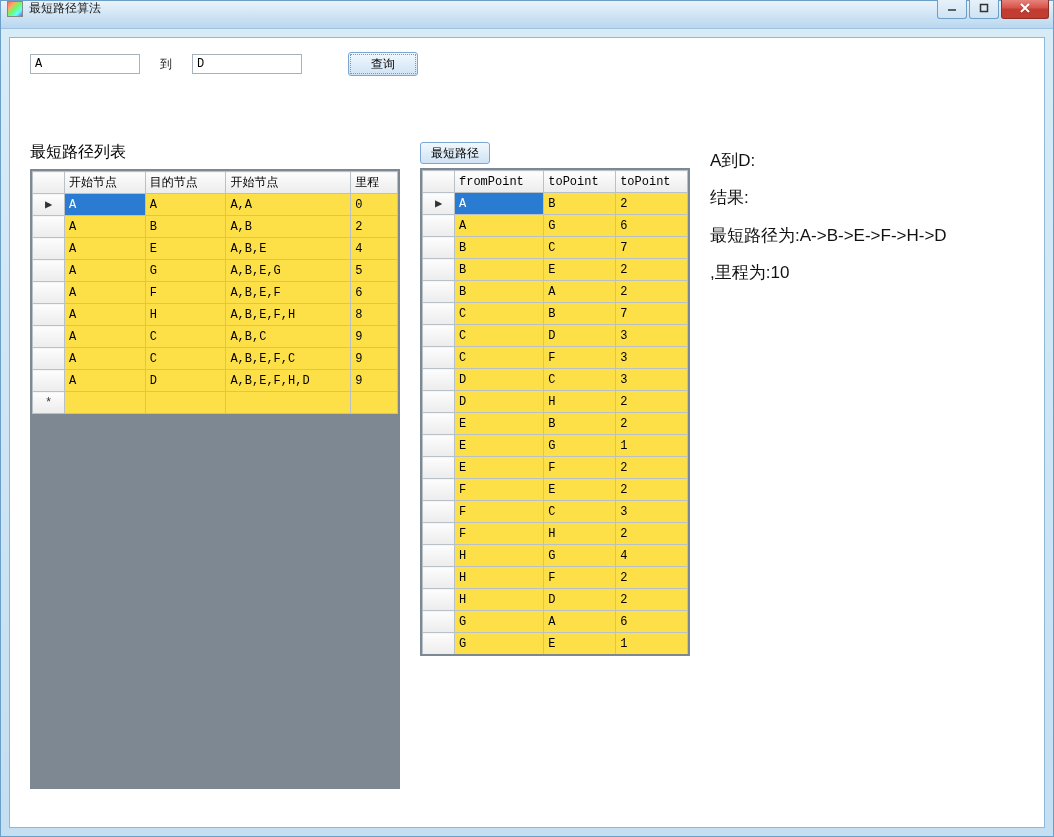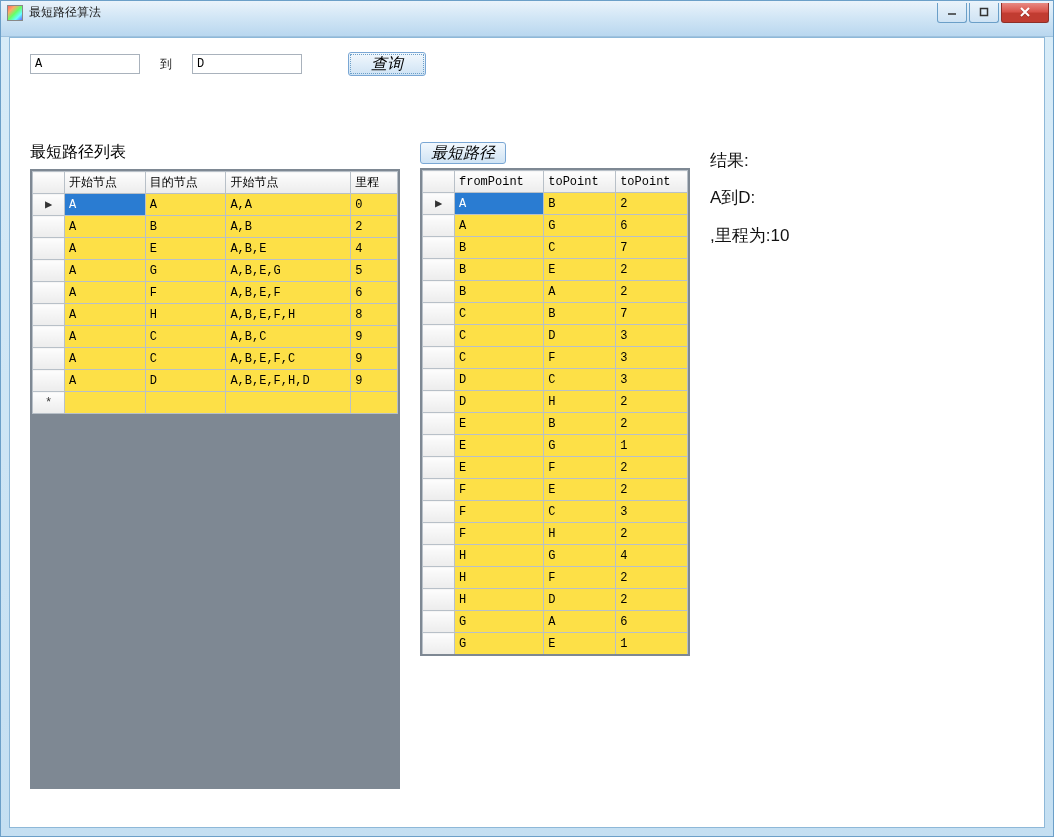--- a/index.html
+++ b/index.html
@@ -11,21 +11,21 @@
     overflow: hidden;
   }
   .window {
     width: 1054px;
     height: 837px;
     background: linear-gradient(to bottom, #d8ecf8 0%, #c4dff2 100%);
     border: 1px solid #6b9fc8;
     position: relative;
   }
   .titlebar {
-    height: 36px;
+    height: 28px;
     background: linear-gradient(to bottom, #eaf3fb 0%, #d0e5f5 50%, #b9d7ef 100%);
     display: flex;
     align-items: center;
     padding: 0 0 12px 6px;
     border-bottom: 1px solid #9fc2de;
   }
   .titlebar .app-icon {
     width: 16px; height: 16px;
     margin-right: 6px;
     background: linear-gradient(135deg,#f66,#fa6,#6f6,#6ff,#66f);
@@ -78,25 +78,24 @@
     font-family: "Courier New", monospace;
     font-size: 12px;
   }
   .lbl-to { font-size: 12px; color:#222; margin: 0 6px 0 6px;}
   .btn {
     height: 24px;
     padding: 0 22px;
     border: 1px solid #7aa7d4;
     border-radius: 3px;
     background: linear-gradient(to bottom,#f2f8fd,#cfe3f4);
-    font-size: 16px;
+    font-size: 12px;
     cursor: default;
     outline:1px dotted #6b9fc8;
     outline-offset:-3px;
-    font-style:italic;
   }
   .btn.small { padding: 0 10px; outline:none; }
   .columns { display:flex; gap:20px; }
   .col-left { width: 370px; }
   .col-mid { width: 270px; }
   .col-right { flex:1; padding-top: 0px; }
   .section-title { font-size:16px; margin-bottom:6px; }
   .grid-wrap {
     border: 2px solid #7e8893;
     background: #7e8893;
@@ -431,21 +430,22 @@
                   <td></td>
                   <td></td>
                 </tr>
               </tbody>
           </table>
         </div>
       </div>
 
       <div class="col-right">
         <div class="result-area">
+          <div>A到D:</div>
           <div>结果:</div>
-          <div>A到D:</div>
+          <div>最短路径为:A-&gt;B-&gt;E-&gt;F-&gt;H-&gt;D</div>
           <div>,里程为:10</div>
         </div>
       </div>
 
     </div>
   </div>
 </div>
 
 </body></html>

